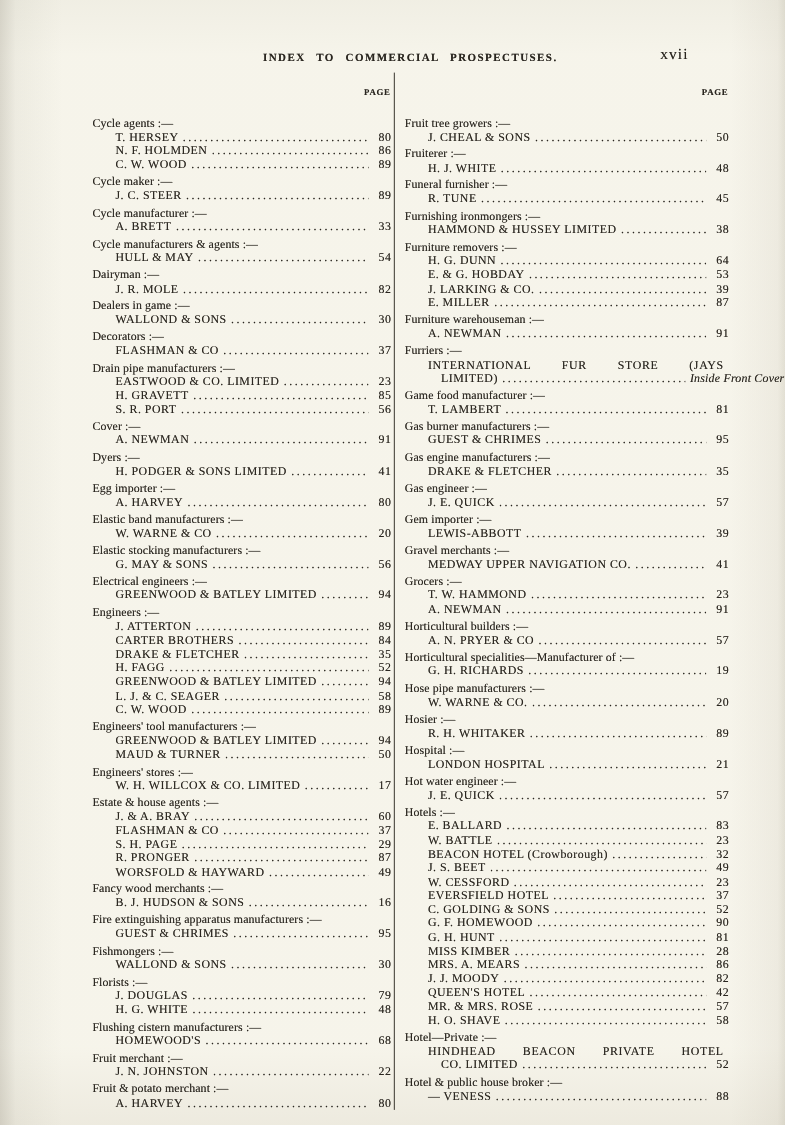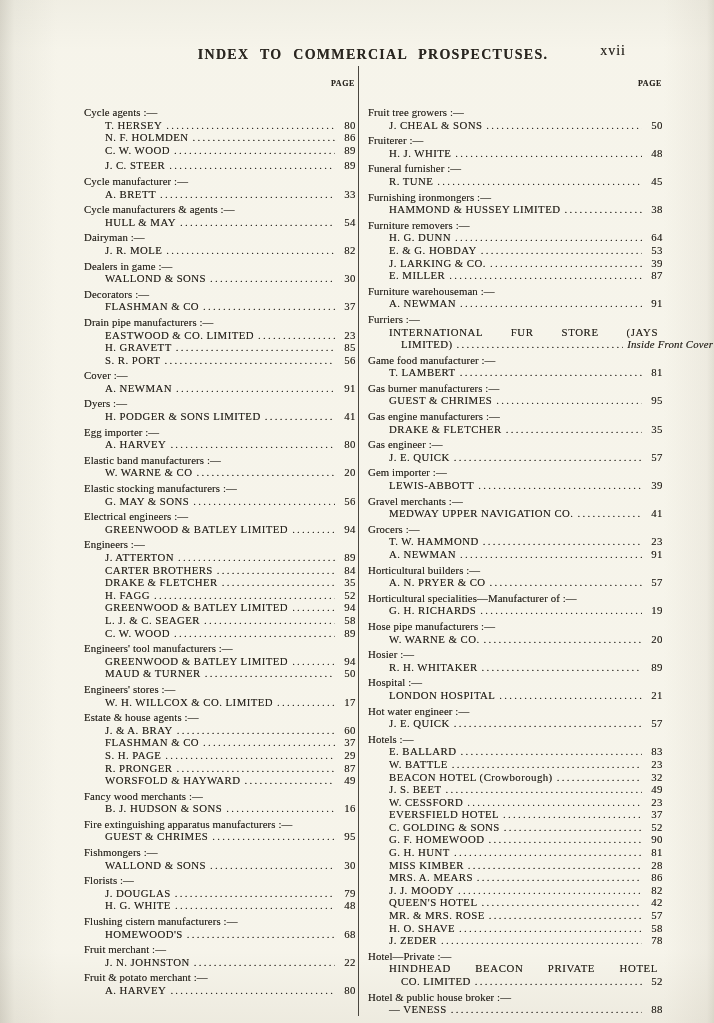--- a/index.html
+++ b/index.html
@@ -10,21 +10,21 @@
     font-family:"Liberation Serif", serif;
     color:#2a2620;
     background:
       linear-gradient(180deg, #f4f3ed 0%, #faf9f4 5%, #faf9f4 93%, #f1efe8 100%),
       linear-gradient(90deg, #dedcd5 0%, #f2f1eb 2%, #fbfaf5 8%, #fbfaf5 93%, #f2f0ea 99%, #e6e4dc 100%);
     background-blend-mode:multiply;
     text-shadow:0 0 0.5px rgba(42,38,30,0.55);
   }
   .header-title {
     position:absolute; top:47px; left:84px; width:578px;
-    text-align:center; font-size:14px; font-weight:bold;
+    text-align:center; font-size:10px; font-weight:bold;
     letter-spacing:1.3px; word-spacing:6px; white-space:nowrap;
   }
   .folio {
     position:absolute; top:43px; right:88px;
     font-size:14px; letter-spacing:1px;
   }
   .content { position:absolute; top:66px; left:84px; display:flex; }
   .col-left { width:272px; }
   .col-right { width:295px; border-left:1px solid #4a463f; padding-left:9px; margin-left:2px; }
   .page-label {
@@ -76,20 +76,21 @@
               <span class="dots"></span>
               <span class="pg">86</span>
             </div>
             <div class="entry row">
               <span class="ename">C. W. WOOD</span>
               <span class="dots"></span>
               <span class="pg">89</span>
             </div>
           </div>
           <div class="section">
+            <div class="category">Cycle maker :—</div>
             <div class="entry row">
               <span class="ename">J. C. STEER</span>
               <span class="dots"></span>
               <span class="pg">89</span>
             </div>
           </div>
           <div class="section">
             <div class="category">Cycle manufacturer :—</div>
             <div class="entry row">
               <span class="ename">A. BRETT</span>
@@ -601,25 +602,20 @@
             <div class="entry row">
               <span class="ename">MR. &amp; MRS. ROSE</span>
               <span class="dots"></span>
               <span class="pg">57</span>
             </div>
             <div class="entry row">
               <span class="ename">H. O. SHAVE</span>
               <span class="dots"></span>
               <span class="pg">58</span>
             </div>
-            <div class="entry row">
-              <span class="ename">J. ZEDER</span>
-              <span class="dots"></span>
-              <span class="pg">78</span>
-            </div>
           </div>
           <div class="section">
             <div class="category">Hotel—Private :—</div>
             <div class="entry">
               <div class="ename-wide">HINDHEAD BEACON PRIVATE HOTEL</div>
               <div class="row">
                 <span class="ename cont">CO. LIMITED</span>
                 <span class="dots"></span>
                 <span class="pg">52</span>
               </div>

